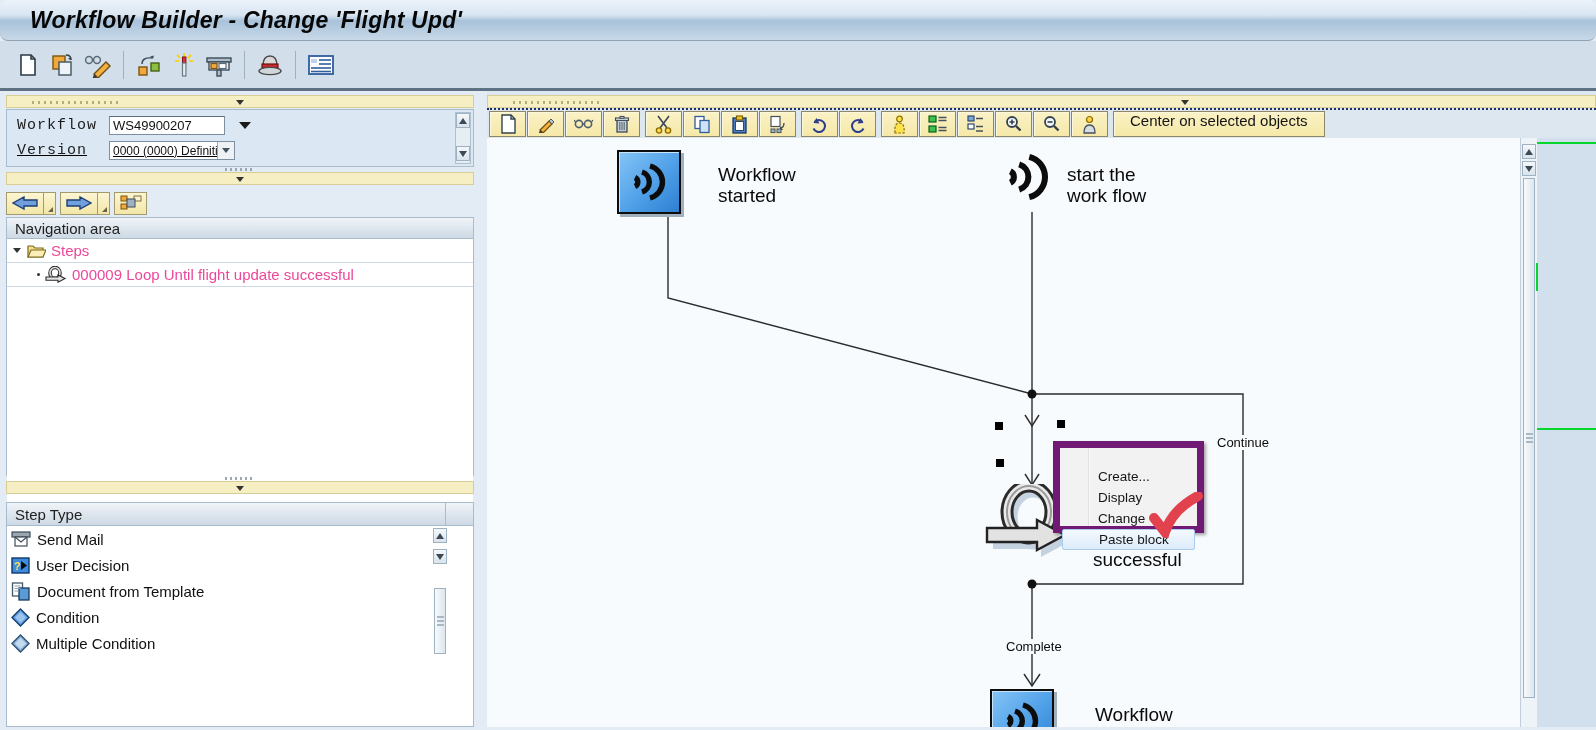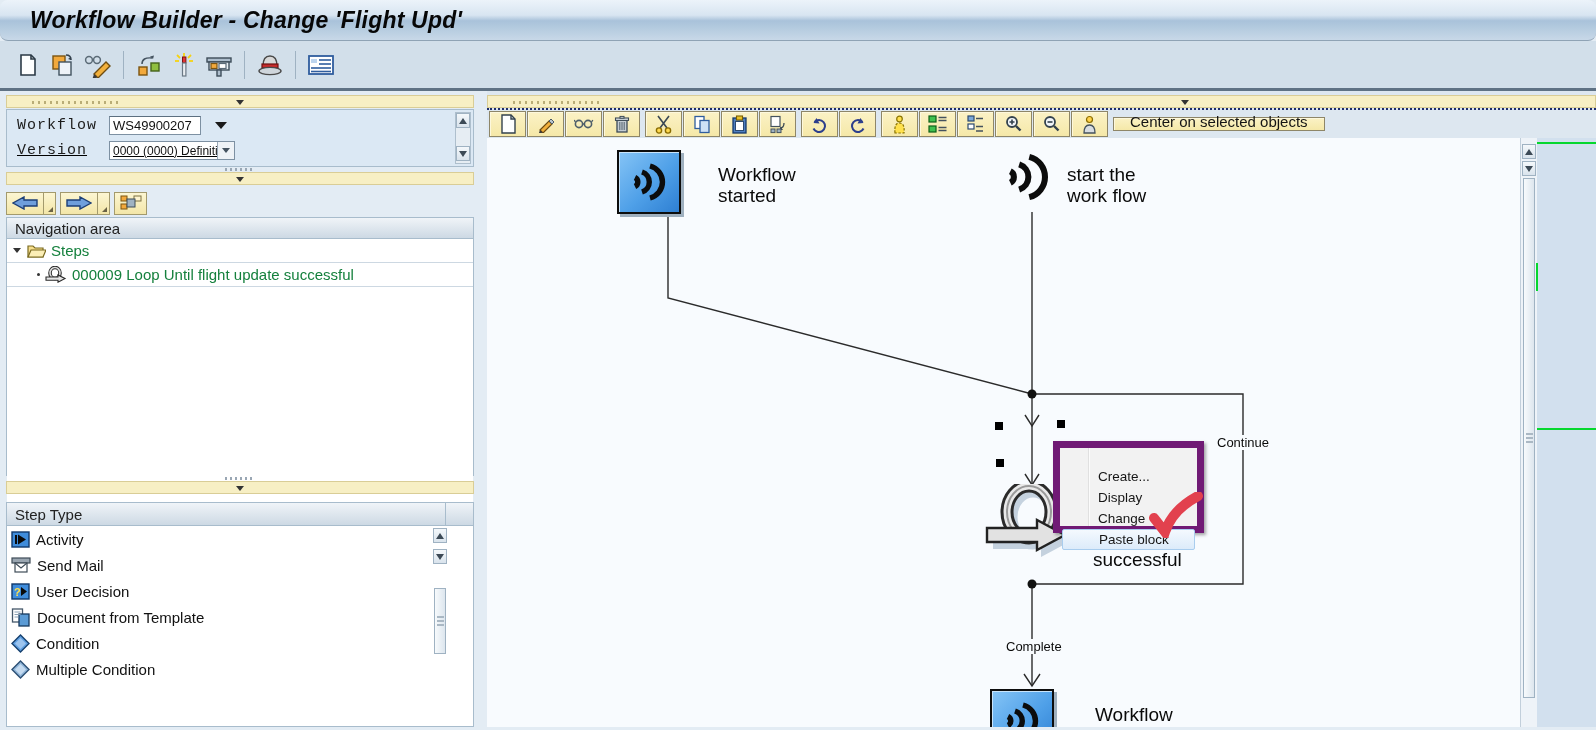--- a/index.html
+++ b/index.html
@@ -28,21 +28,21 @@
   .strip .gdots { position:absolute; top:5px; left:25px; width:90px; height:3px;
     background:repeating-linear-gradient(90deg,#b9ad77 0 2px,transparent 2px 6px); }
   .sep5 { height:5px; flex:none; position:relative; }
   .sep5 .gdots { position:absolute; top:1px; left:50%; margin-left:-15px; width:30px; height:3px;
     background:repeating-linear-gradient(90deg,#9aa7b4 0 2px,transparent 2px 5px); }
 
   .formpanel { height:58px; flex:none; background:#dbe8f4; border:1px solid #a8bccc; position:relative; margin-top:1px; }
   .frow { position:absolute; left:10px; display:flex; align-items:center; }
   .mono { font-family:"Liberation Mono", monospace; font-size:15px; color:#1c1c1c; letter-spacing:1px; }
   .lblw { width:92px; }
-  .txt { width:92px; height:19px; border:1px solid #7d90a2; border-top-color:#5c6f80; background:#fff;
+  .txt { width:116px; height:19px; border:1px solid #7d90a2; border-top-color:#5c6f80; background:#fff;
     font-family:"Liberation Sans", sans-serif; font-size:13px; padding:0 3px; color:#111; }
   .ddtri { width:0; height:0; border-left:6px solid transparent; border-right:6px solid transparent; border-top:7px solid #1a1a1a; margin-left:14px; }
   .combo { display:flex; height:19px; border:1px solid #7d90a2; background:#fff; align-items:center; }
   .combo .cval { font-size:12px; color:#111; padding:0 3px; width:107px; white-space:nowrap; overflow:hidden; }
   .combo .cbtn { width:17px; height:17px; background:#eef2f6; border-left:1px solid #9aa9b8; display:flex; align-items:center; justify-content:center; }
   .combo .cbtn i { width:0; height:0; border-left:4px solid transparent; border-right:4px solid transparent; border-top:5px solid #44525f; }
 
   .sb { position:absolute; width:16px; background:#e6edf3; border:1px solid #aebfcd; }
   .sbbtn { width:14px; height:15px; background:linear-gradient(to bottom,#f4f8fb,#d9e3ec); border:1px solid #9fb2c2;
     display:flex; align-items:center; justify-content:center; margin:0 auto; }
@@ -57,41 +57,41 @@
   .nb-main { width:38px; background:linear-gradient(to bottom,#fcf6d2,#f3e6a8); border:1px solid #a39a6d;
     display:flex; align-items:center; justify-content:center; }
   .nb-dd { width:12px; background:linear-gradient(to bottom,#fcf6d2,#f3e6a8); border:1px solid #a39a6d; border-left:none; position:relative; }
   .nb-dd i { position:absolute; right:2px; bottom:2px; width:0; height:0; border-left:5px solid transparent; border-bottom:5px solid #6b6345; }
 
   .hdr { height:22px; flex:none; background:linear-gradient(to bottom,#f0f4f8,#cdd9e4); border:1px solid #a8bccc;
     display:flex; align-items:center; padding-left:8px; font-size:15px; color:#222; }
   .hdr2 { height:24px;gap:16px; }
   .hdr .subcol { margin-left:auto; width:28px; height:100%; border-left:1px solid #a8bccc; }
 
-  .tree { height:237px; flex:none; background:#fff; border-left:1px solid #a8bccc; border-right:1px solid #a8bccc; font-size:15px; color:#15803d; }
+  .tree { height:237px; flex:none; background:#fff; border-left:1px solid #a8bccc; border-right:1px solid #a8bccc; font-size:15px; color:#ec4899; }
   .trow { height:24px; display:flex; align-items:center; border-bottom:1px solid #cdd8e2; padding-left:6px; gap:5px; }
   .caret { width:0; height:0; border-left:4px solid transparent; border-right:4px solid transparent; border-top:5px solid #333; }
   .dotb { width:3px; height:3px; background:#333; border-radius:50%; margin-left:24px; }
   .treepad { height:100%; background:#fff; }
 
   .gap8 { height:8px; flex:none; }
   .steplist { flex:1; background:#fff; border:1px solid #a8bccc; border-top:none; position:relative; overflow:hidden; }
   .srow { height:26px; display:flex; align-items:center; gap:6px; padding-left:4px; font-size:15px; color:#111; }
   .steplist .sb { top:2px; bottom:0; right:24px; border:none; background:transparent; }
 
   
   .cv { width:1109px; display:flex; flex-direction:column; background:#dde7f0; }
   .cv-striprow { height:17px; padding-top:4px; background:#dde7f0; }
   .cv-striprow .strip { height:13px; margin:0; }
   .gtb { height:30px; border-top:2px dotted #1d2c6b; background:#dde7f0; display:flex; align-items:center; padding-left:2px; gap:1px; flex:none; }
   .ybtn { width:37px; height:26px; background:linear-gradient(to bottom,#fbf2c6,#f5e8a8); border:1px solid #8e8668;
     box-shadow:inset 1px 1px 0 #fdf8dc; display:flex; align-items:center; justify-content:center; flex:none; }
   .gtb .vsep { width:3px; height:24px; flex:none; }
-  .centerbtn { height:14px; padding:0 16px; background:linear-gradient(to bottom,#fbf2c6,#f5e8a8); border:1px solid #8e8668;
-    box-shadow:inset 1px 1px 0 #fdf8dc; font-size:15px; color:#141414; display:flex; align-items:flex-end; margin-left:4px; }
+  .centerbtn { height:26px; padding:0 16px; background:linear-gradient(to bottom,#fbf2c6,#f5e8a8); border:1px solid #8e8668;
+    box-shadow:inset 1px 1px 0 #fdf8dc; font-size:15px; color:#141414; display:flex; align-items:flex-start; margin-left:4px; }
 
   .cv-lower { flex:1; display:flex; }
   .canvas { position:relative; width:1033px; background:#f8fbfe; overflow:hidden; }
   .vsb { width:17px; background:#eef3f8; border-left:1px solid #c2cfdb; padding-top:6px; }
   .vsb .sbbtn { margin-bottom:2px; }
   .vsb .sbthumb { height:520px; }
   .rpane { width:59px; background:#d2e0ee; position:relative; }
   .gline { position:absolute; background:#06d72e; }
 
   
@@ -303,28 +303,20 @@
           <span class="tri"></span>
         </div>
       <div class="gap8"></div>
 
       <div class="hdr hdr2">
         <span>Step Type</span>
         <span class="subcol"></span>
       </div>
 
       <div class="steplist">
-        <div class="srow">
-          <svg width="19" height="19" viewBox="0 0 19 19">
-              <rect x="1" y="2" width="17" height="15" fill="#3f8cdb" stroke="#10386b" stroke-width="1.4"></rect>
-              <rect x="4" y="5" width="2" height="9" fill="#0a0a0a"></rect>
-              <path d="M7 4.5 l8 5 l-8 5 z" fill="#0a0a0a"></path>
-            </svg>
-          <span>Activity</span>
-        </div>
         <div class="srow">
           <svg width="20" height="19" viewBox="0 0 20 19">
               <rect x="1" y="2" width="18" height="5" fill="#9aa6b1" stroke="#3f4c58" stroke-width="1.2"></rect>
               <rect x="4" y="7" width="12" height="9" fill="#ffffff" stroke="#3f4c58" stroke-width="1.2"></rect>
               <path d="M4 7 l6 5 l6 -5" fill="none" stroke="#3f4c58" stroke-width="1.1"></path>
             </svg>
           <span>Send Mail</span>
         </div>
         <div class="srow">
           <svg width="19" height="19" viewBox="0 0 19 19">

